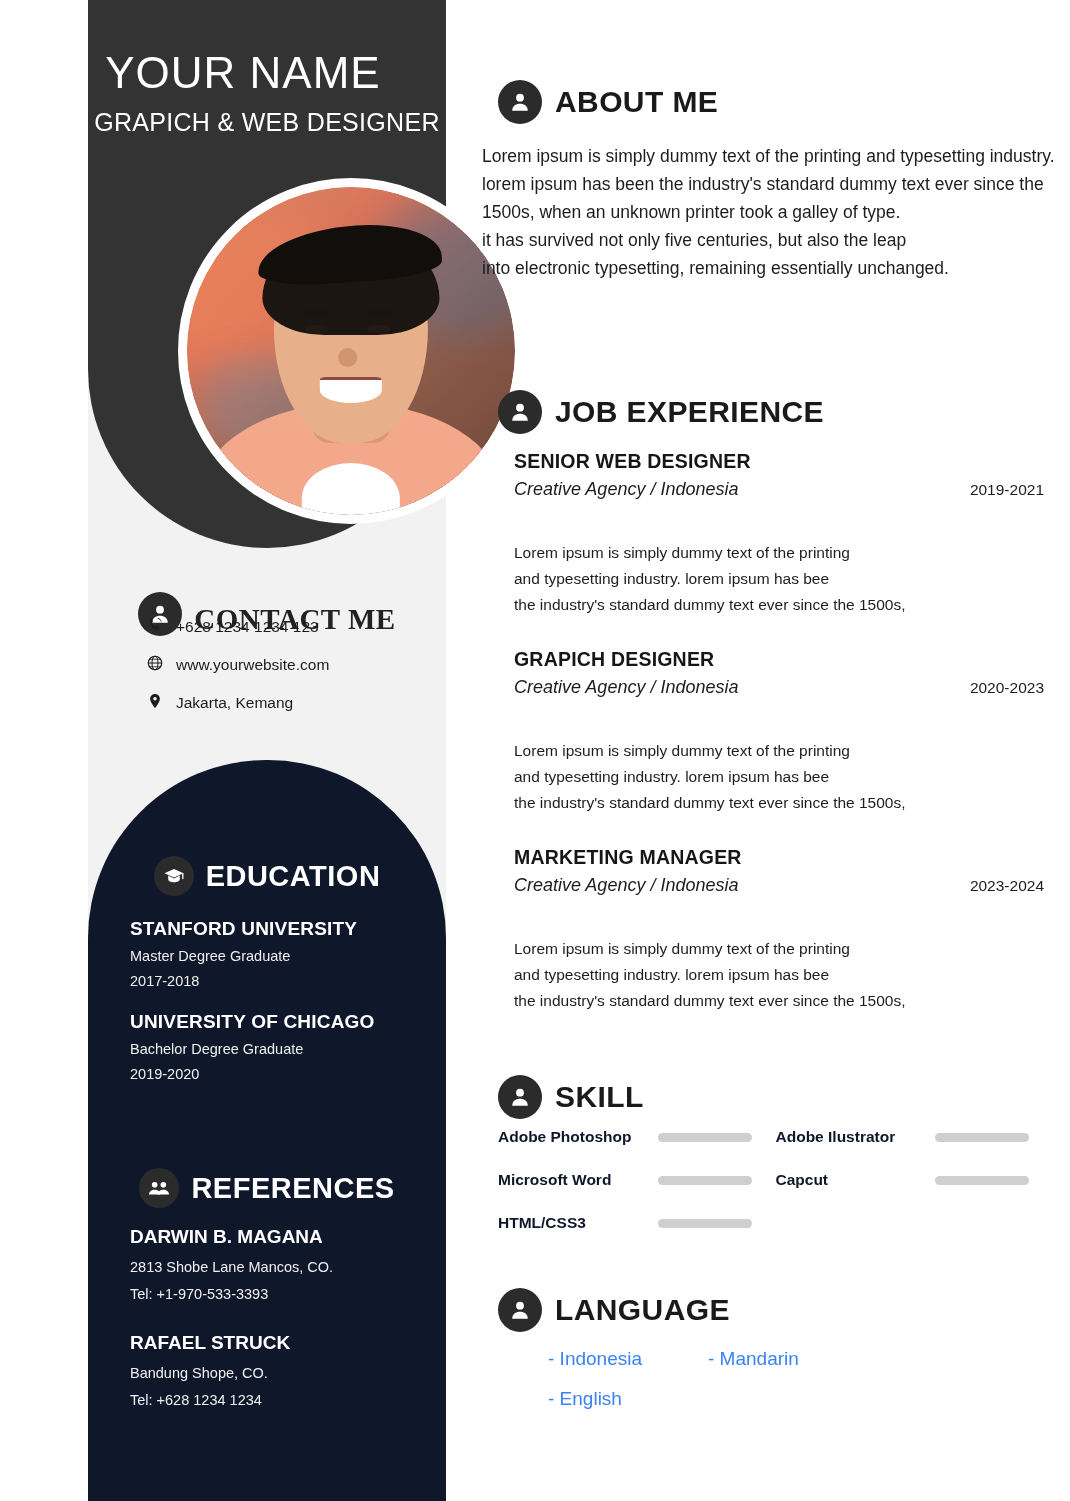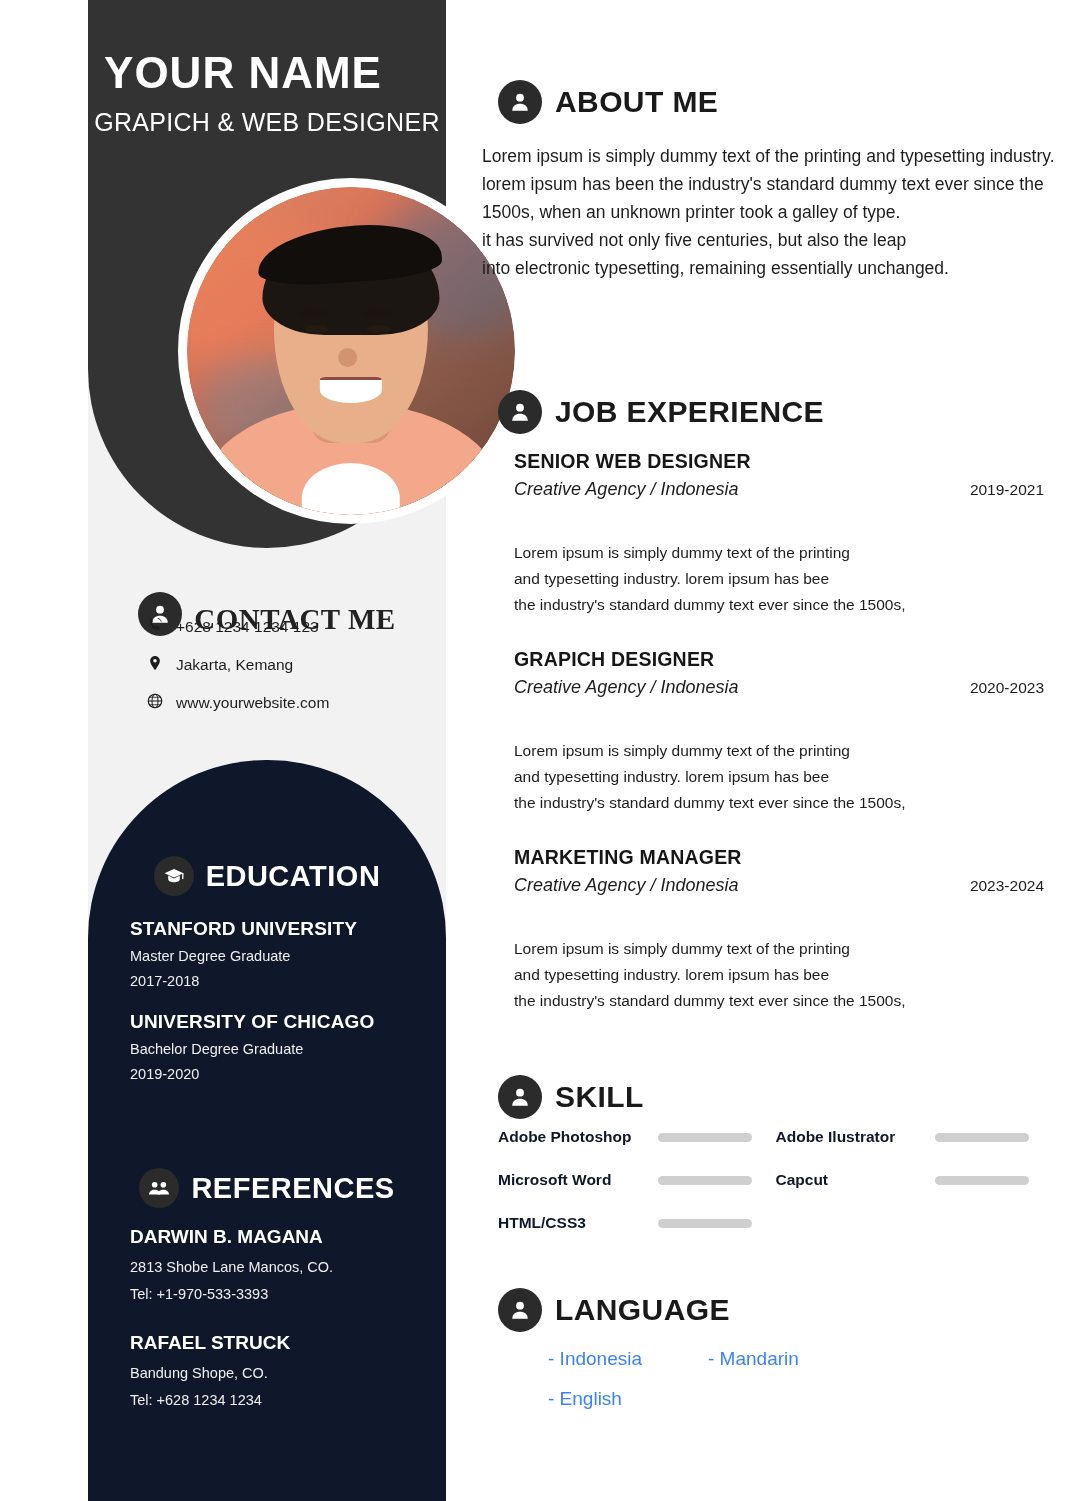--- a/index.html
+++ b/index.html
@@ -42,21 +42,21 @@
     border-bottom-right-radius: 180px;
   }
   .name {
     position: absolute;
     left: 0;
     top: 48px;
     width: 310px;
     text-align: center;
     color: #ffffff;
     font-size: 44px;
-    font-weight: bold;
+    font-weight: normal;
     letter-spacing: 1px;
   }
   .job-title {
     position: absolute;
     left: 0;
     top: 108px;
     width: 358px;
     text-align: center;
     color: #ffffff;
     font-size: 25px;
@@ -440,36 +440,36 @@
           <svg width="18" height="18" viewBox="0 0 24 24">
             <path d="M6.6 3.5c.6 0 1.1.3 1.3.9l1 2.4c.2.5.1 1.1-.3 1.5l-1 1c1 2 2.6 3.6 4.6 4.6l1-1c.4-.4 1-.5 1.5-.3l2.4 1c.6.2.9.7.9 1.3v2.4c0 .9-.8 1.6-1.7 1.5C9.4 18.2 5.8 14.6 5.1 5.2 5 4.3 5.7 3.5 6.6 3.5z" fill="#1d1d1d"></path>
             <path d="M16.2 3.2c2 .4 3.4 1.8 3.8 3.8" stroke="#1d1d1d" stroke-width="1.2" fill="none" stroke-linecap="round"></path>
           </svg>
         </span>
         <span class="txt">+628 1234 1234 123</span>
       </div>
       <div class="contact-row">
         <span>
           <svg width="18" height="18" viewBox="0 0 24 24">
-            <path d="M12 2.5c-3.6 0-6.5 2.9-6.5 6.5 0 4.8 6.5 12.5 6.5 12.5s6.5-7.7 6.5-12.5c0-3.6-2.9-6.5-6.5-6.5z" fill="#1d1d1d"></path>
-            <circle cx="12" cy="9" r="2.4" fill="#f2f2f2"></circle>
-          </svg>
-        </span>
-        <span class="txt">Jakarta, Kemang</span>
-      </div>
-      <div class="contact-row">
-        <span>
-          <svg width="18" height="18" viewBox="0 0 24 24">
             <circle cx="12" cy="12" r="9" fill="none" stroke="#1d1d1d" stroke-width="1.6"></circle>
             <ellipse cx="12" cy="12" rx="4" ry="9" fill="none" stroke="#1d1d1d" stroke-width="1.4"></ellipse>
             <path d="M3 12h18" stroke="#1d1d1d" stroke-width="1.4"></path>
             <path d="M4.5 7h15M4.5 17h15" stroke="#1d1d1d" stroke-width="1.1"></path>
           </svg>
         </span>
         <span class="txt">www.yourwebsite.com</span>
+      </div>
+      <div class="contact-row">
+        <span>
+          <svg width="18" height="18" viewBox="0 0 24 24">
+            <path d="M12 2.5c-3.6 0-6.5 2.9-6.5 6.5 0 4.8 6.5 12.5 6.5 12.5s6.5-7.7 6.5-12.5c0-3.6-2.9-6.5-6.5-6.5z" fill="#1d1d1d"></path>
+            <circle cx="12" cy="9" r="2.4" fill="#f2f2f2"></circle>
+          </svg>
+        </span>
+        <span class="txt">Jakarta, Kemang</span>
       </div>
     </div>
 
     <div class="edu-block">
 
       <div class="edu-head">
         <span class="badge sm">
           <svg width="24" height="24" viewBox="0 0 24 24">
             <path d="M12 5 2.5 9.2 12 13.4l9.5-4.2z" fill="#ffffff"></path>
             <path d="M6.2 11.6v3.6c0 1.7 2.6 3 5.8 3s5.8-1.3 5.8-3v-3.6L12 14.6z" fill="#ffffff"></path>

